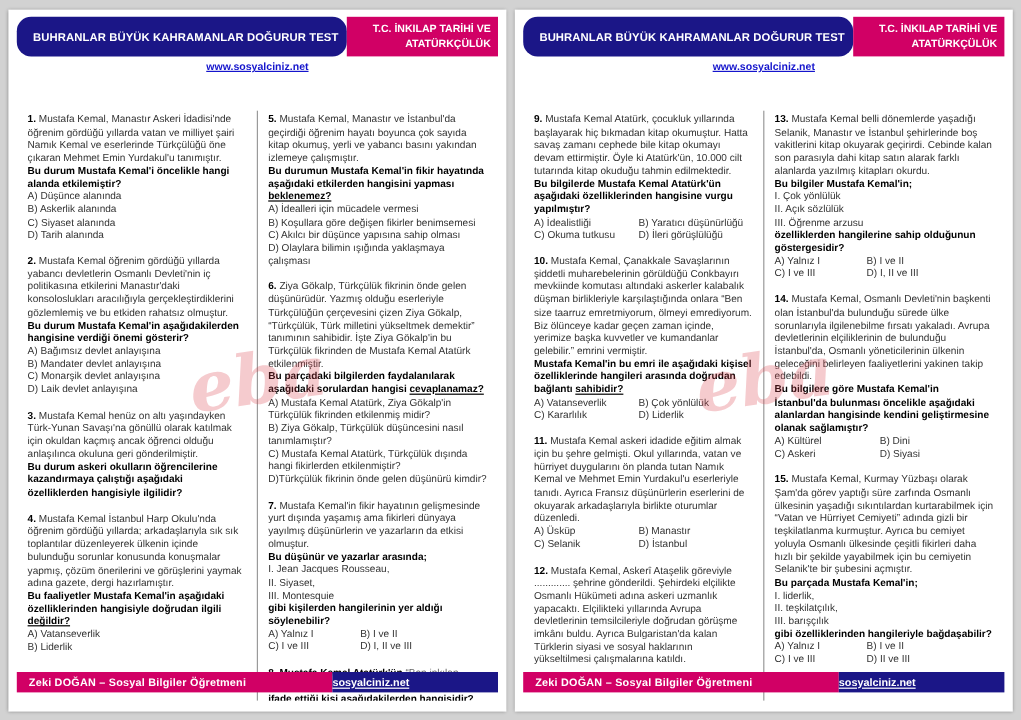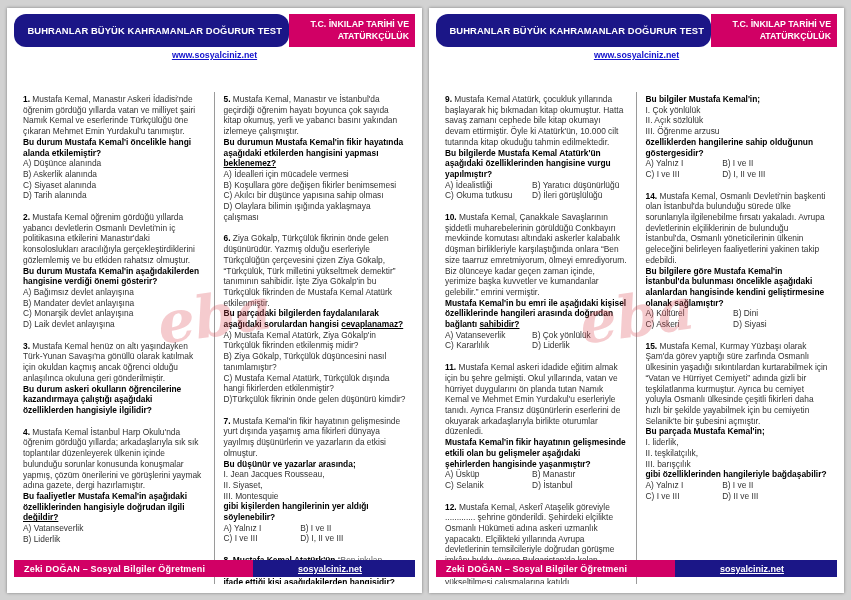--- a/index.html
+++ b/index.html
@@ -45,22 +45,22 @@
   .it{color:#666;font-weight:normal;}
   .opts.list .opt{display:block;}
   .opts.two{display:grid;grid-template-columns:48% 52%;}
   .opts.grid{display:grid;grid-template-columns:42% 58%;}
   .ftr{position:absolute;left:7px;right:7px;bottom:16px;height:17px;display:flex;margin-top:32px;}
   .ftr-left{
     flex:1;background:#d10065;color:#fff;font-weight:bold;font-size:9px;
     display:flex;align-items:center;padding-left:10px;letter-spacing:.2px;
   }
   .ftr-right{
-    width:162px;background:#1b1687;display:flex;align-items:center;
-    justify-content:center;padding-right:8px;box-sizing:border-box;
+    width:138px;background:#1b1687;display:flex;align-items:center;
+    justify-content:flex-start;padding-right:8px;box-sizing:border-box;
   }
   .ftr-right .txt{color:#fff;font-size:9px;font-weight:bold;text-decoration:underline;}
   .wm{
     position:absolute;top:308px;left:50%;
     transform:translate(-50%,-50%) rotate(-8deg);
     font-family:"DejaVu Serif",serif;font-style:italic;font-weight:bold;
     font-size:58px;color:rgba(220,70,80,.28);pointer-events:none;z-index:5;
   }
 </style>
 </head>
@@ -187,34 +187,34 @@
             <div class="stem">Mustafa Kemal'in bu emri ile aşağıdaki kişisel özelliklerinde hangileri arasında doğrudan bağlantı <span class="u">sahibidir?</span></div>
             <div class="opts two">
               <div class="opt">A) Vatanseverlik</div>
               <div class="opt">B) Çok yönlülük</div>
               <div class="opt">C) Kararlılık</div>
               <div class="opt">D) Liderlik</div>
             </div>
           </div>
           <div class="q">
             <div class="body"><span class="qnum">11.</span> Mustafa Kemal askeri idadide eğitim almak için bu şehre gelmişti. Okul yıllarında, vatan ve hürriyet duygularını ön planda tutan Namık Kemal ve Mehmet Emin Yurdakul'u eserleriyle tanıdı. Ayrıca Fransız düşünürlerin eserlerini de okuyarak arkadaşlarıyla birlikte oturumlar düzenledi.</div>
-            <div class="stem">Mustafa Kemal'in fikir hayatının gelişmesinde etkili olan bu gelişmeler aşağıdaki şehirlerden hangisinde yaşanmıştır?</div>
             <div class="opts two">
               <div class="opt">A) Üsküp</div>
               <div class="opt">B) Manastır</div>
               <div class="opt">C) Selanik</div>
               <div class="opt">D) İstanbul</div>
             </div>
           </div>
           <div class="q">
             <div class="body"><span class="qnum">12.</span> Mustafa Kemal, Askerî Ataşelik göreviyle ............. şehrine gönderildi. Şehirdeki elçilikte Osmanlı Hükümeti adına askeri uzmanlık yapacaktı. Elçilikteki yıllarında Avrupa devletlerinin temsilcileriyle doğrudan görüşme imkânı buldu. Ayrıca Bulgaristan'da kalan Türklerin siyasi ve sosyal haklarının yükseltilmesi çalışmalarına katıldı.</div>
           </div>
         </div>
       <div class="col">
           <div class="q">
+            <div class="body"><span class="qnum">13.</span> Mustafa Kemal belli dönemlerde yaşadığı Selanik, Manastır ve İstanbul şehirlerinde boş vakitlerini kitap okuyarak geçirirdi. Cebinde kalan son parasıyla dahi kitap satın alarak farklı alanlarda yazılmış kitapları okurdu.</div>
             <div class="stem">Bu bilgiler Mustafa Kemal'in;</div>
             <div class="item">I. Çok yönlülük</div>
             <div class="item">II. Açık sözlülük</div>
             <div class="item">III. Öğrenme arzusu</div>
             <div class="stem">özelliklerden hangilerine sahip olduğunun göstergesidir?</div>
             <div class="opts grid">
               <div class="opt">A) Yalnız I</div>
               <div class="opt">B) I ve II</div>
               <div class="opt">C) I ve III</div>
               <div class="opt">D) I, II ve III</div>

